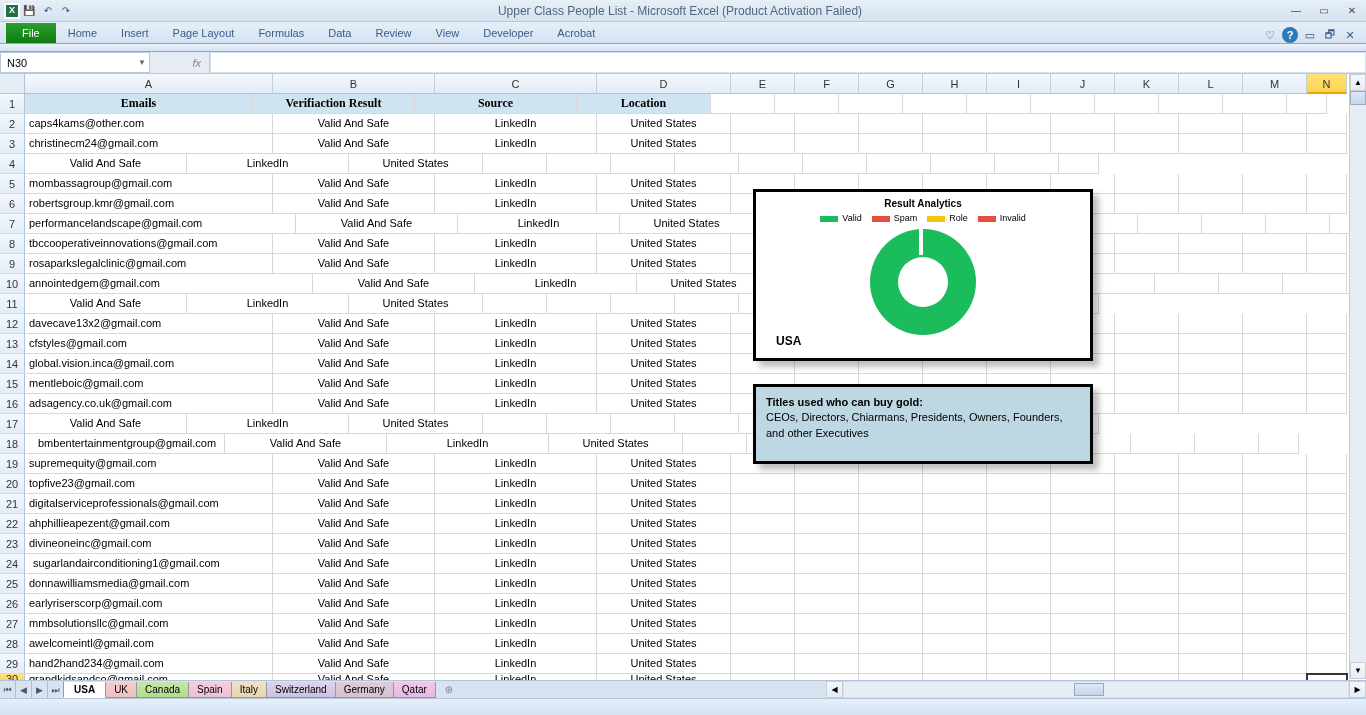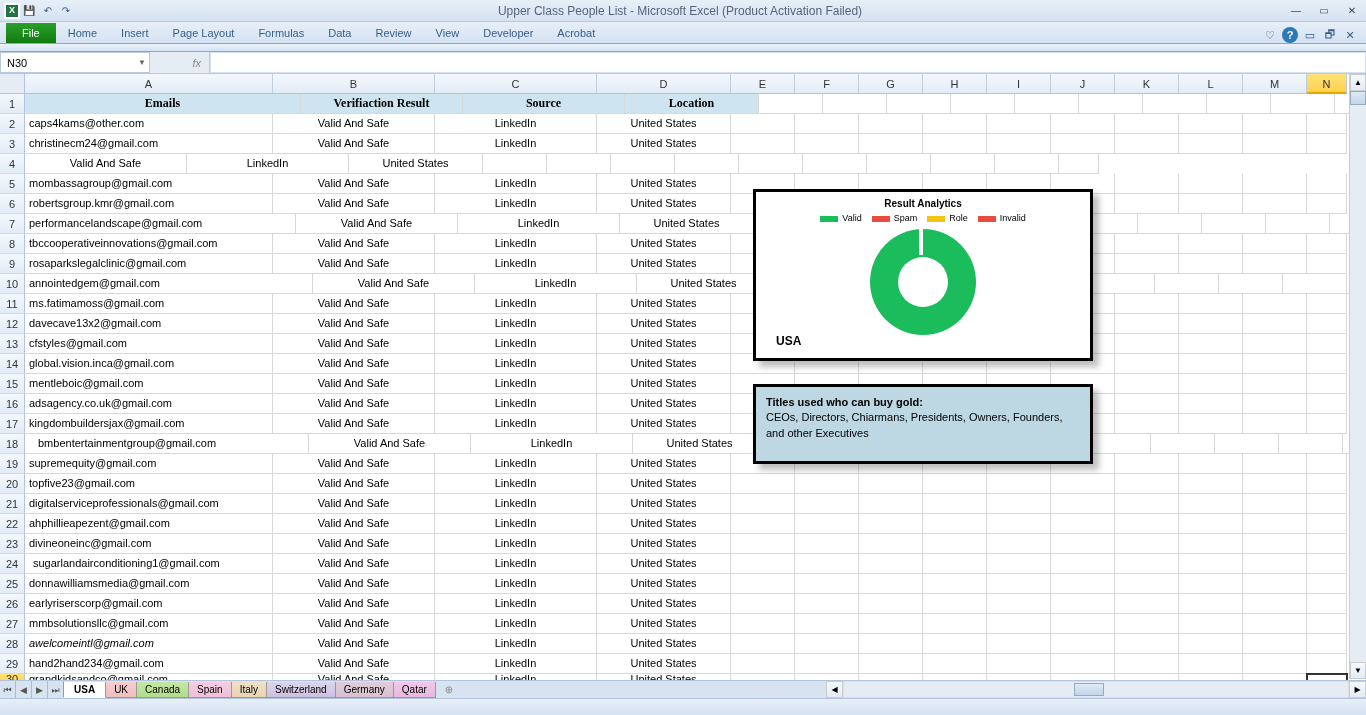--- a/index.html
+++ b/index.html
@@ -177,21 +177,21 @@
       <div class="row-h">24</div>
       <div class="row-h">25</div>
       <div class="row-h">26</div>
       <div class="row-h">27</div>
       <div class="row-h">28</div>
       <div class="row-h">29</div>
       <div class="row-h sel" style="height: 10px; line-height: 10px;">30</div>
     </div>
   <div class="cells" id="cells">
       <div class="row">
-        <div class="cell hdr" style="width: 276px;">Emails</div>
+        <div class="cell hdr" style="width: 228px;">Emails</div>
         <div class="cell hdr" style="width: 162px;">Verifiaction Result</div>
         <div class="cell hdr" style="width: 162px;">Source</div>
         <div class="cell hdr" style="width: 134px;">Location</div>
         <div class="cell" style="width: 64px;"></div>
         <div class="cell" style="width: 64px;"></div>
         <div class="cell" style="width: 64px;"></div>
         <div class="cell" style="width: 64px;"></div>
         <div class="cell" style="width: 64px;"></div>
         <div class="cell" style="width: 64px;"></div>
         <div class="cell" style="width: 64px;"></div>
@@ -336,21 +336,20 @@
         <div class="cell" style="width: 64px;"></div>
         <div class="cell" style="width: 64px;"></div>
         <div class="cell" style="width: 64px;"></div>
         <div class="cell" style="width: 64px;"></div>
         <div class="cell" style="width: 64px;"></div>
         <div class="cell" style="width: 64px;"></div>
         <div class="cell" style="width: 64px;"></div>
         <div class="cell" style="width: 40px;"></div>
       </div>
       <div class="row">
-        <div class="cell" style="width: 248px;">ms.fatimamoss@gmail.com</div>
         <div class="cell ctr" style="width: 162px;">Valid And Safe</div>
         <div class="cell ctr" style="width: 162px;">LinkedIn</div>
         <div class="cell ctr" style="width: 134px;">United States</div>
         <div class="cell" style="width: 64px;"></div>
         <div class="cell" style="width: 64px;"></div>
         <div class="cell" style="width: 64px;"></div>
         <div class="cell" style="width: 64px;"></div>
         <div class="cell" style="width: 64px;"></div>
         <div class="cell" style="width: 64px;"></div>
         <div class="cell" style="width: 64px;"></div>
@@ -432,37 +431,36 @@
         <div class="cell" style="width: 64px;"></div>
         <div class="cell" style="width: 64px;"></div>
         <div class="cell" style="width: 64px;"></div>
         <div class="cell" style="width: 64px;"></div>
         <div class="cell" style="width: 64px;"></div>
         <div class="cell" style="width: 64px;"></div>
         <div class="cell" style="width: 64px;"></div>
         <div class="cell" style="width: 40px;"></div>
       </div>
       <div class="row">
-        <div class="cell" style="width: 248px;">kingdombuildersjax@gmail.com</div>
-        <div class="cell ctr" style="width: 162px;">Valid And Safe</div>
-        <div class="cell ctr" style="width: 162px;">LinkedIn</div>
-        <div class="cell ctr" style="width: 134px;">United States</div>
-        <div class="cell" style="width: 64px;"></div>
-        <div class="cell" style="width: 64px;"></div>
-        <div class="cell" style="width: 64px;"></div>
-        <div class="cell" style="width: 64px;"></div>
-        <div class="cell" style="width: 64px;"></div>
-        <div class="cell" style="width: 64px;"></div>
-        <div class="cell" style="width: 64px;"></div>
-        <div class="cell" style="width: 64px;"></div>
-        <div class="cell" style="width: 64px;"></div>
-        <div class="cell" style="width: 40px;"></div>
-      </div>
-      <div class="row">
-        <div class="cell" style="width: 284px; padding-left: 13px;">bmbentertainmentgroup@gmail.com</div>
+        <div class="cell ctr" style="width: 162px;">Valid And Safe</div>
+        <div class="cell ctr" style="width: 162px;">LinkedIn</div>
+        <div class="cell ctr" style="width: 134px;">United States</div>
+        <div class="cell" style="width: 64px;"></div>
+        <div class="cell" style="width: 64px;"></div>
+        <div class="cell" style="width: 64px;"></div>
+        <div class="cell" style="width: 64px;"></div>
+        <div class="cell" style="width: 64px;"></div>
+        <div class="cell" style="width: 64px;"></div>
+        <div class="cell" style="width: 64px;"></div>
+        <div class="cell" style="width: 64px;"></div>
+        <div class="cell" style="width: 64px;"></div>
+        <div class="cell" style="width: 40px;"></div>
+      </div>
+      <div class="row">
+        <div class="cell" style="width: 200px; padding-left: 13px;">bmbentertainmentgroup@gmail.com</div>
         <div class="cell ctr" style="width: 162px;">Valid And Safe</div>
         <div class="cell ctr" style="width: 162px;">LinkedIn</div>
         <div class="cell ctr" style="width: 134px;">United States</div>
         <div class="cell" style="width: 64px;"></div>
         <div class="cell" style="width: 64px;"></div>
         <div class="cell" style="width: 64px;"></div>
         <div class="cell" style="width: 64px;"></div>
         <div class="cell" style="width: 64px;"></div>
         <div class="cell" style="width: 64px;"></div>
         <div class="cell" style="width: 64px;"></div>
@@ -608,21 +606,21 @@
         <div class="cell" style="width: 64px;"></div>
         <div class="cell" style="width: 64px;"></div>
         <div class="cell" style="width: 64px;"></div>
         <div class="cell" style="width: 64px;"></div>
         <div class="cell" style="width: 64px;"></div>
         <div class="cell" style="width: 64px;"></div>
         <div class="cell" style="width: 64px;"></div>
         <div class="cell" style="width: 40px;"></div>
       </div>
       <div class="row">
-        <div class="cell" style="width: 248px; font-style: italic;">awelcomeintl@gmail.com</div>
+        <div class="cell" style="width: 248px;">awelcomeintl@gmail.com</div>
         <div class="cell ctr" style="width: 162px;">Valid And Safe</div>
         <div class="cell ctr" style="width: 162px;">LinkedIn</div>
         <div class="cell ctr" style="width: 134px;">United States</div>
         <div class="cell" style="width: 64px;"></div>
         <div class="cell" style="width: 64px;"></div>
         <div class="cell" style="width: 64px;"></div>
         <div class="cell" style="width: 64px;"></div>
         <div class="cell" style="width: 64px;"></div>
         <div class="cell" style="width: 64px;"></div>
         <div class="cell" style="width: 64px;"></div>

